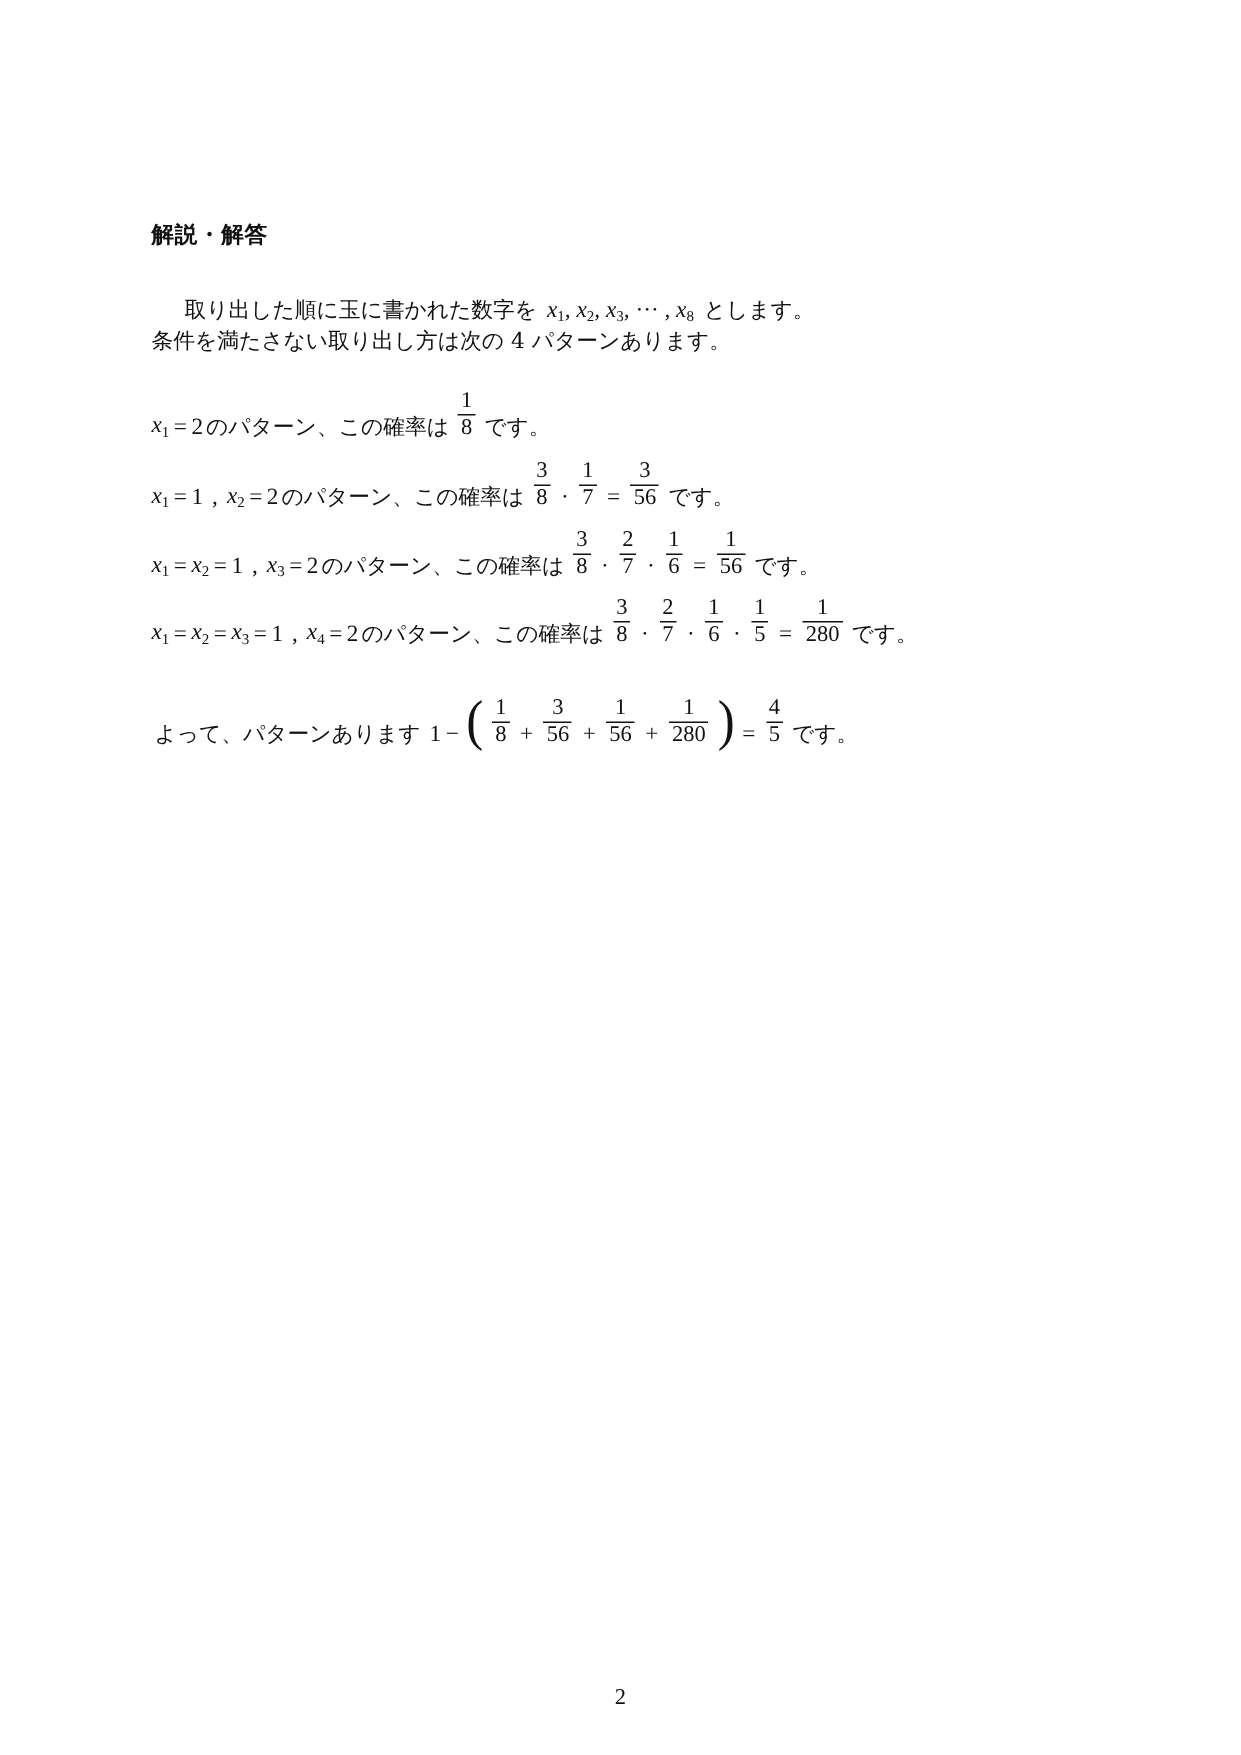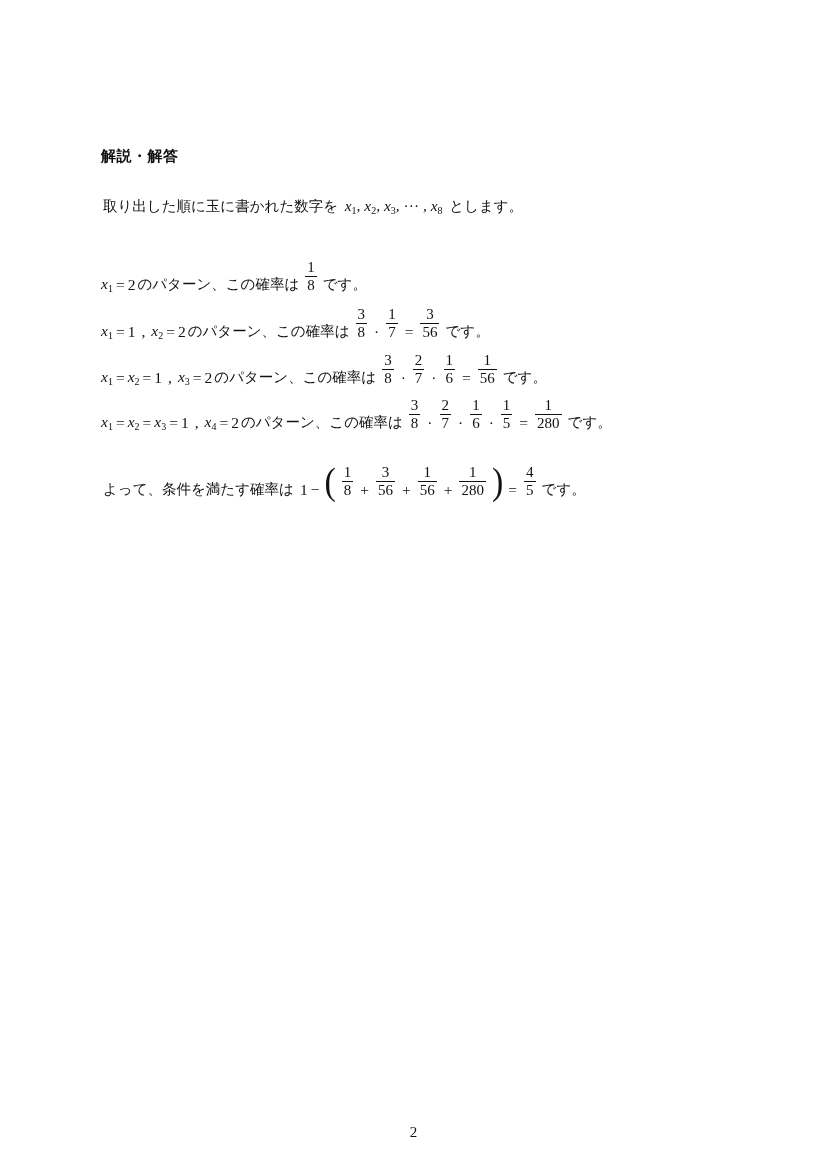--- a/index.html
+++ b/index.html
@@ -25,26 +25,27 @@
   .pagenum { position:absolute; left:0; width:827px; top:1124px; text-align:center;
              font-family:"Liberation Serif", serif; font-size:15px; }
 </style>
 </head>
 <body>
 
 <div class="page">
 
   <div class="heading">解説・解答</div>
 
-  <div class="para" style="top:197px;">
+  <div class="para" style="top:197px;margin-left:20px;">
     <span class="jp">取り出した順に玉に書かれた数字を</span>
     <span class="m">x<sub>1</sub>, x<sub>2</sub>, x<sub>3</sub>, <span style="font-style:normal">···</span> , x<sub>8</sub></span>
     <span class="jp">とします。</span>
   </div>
 
+  <div class="para" style="top:218px;">条件を満たさない取り出し方は次の 4 パターンあります。</div>
 
   <div class="line" style="top:250px;">
     <span class="m">x<sub>1</sub></span>
     <span class="op">=</span>
     <span class="n">2</span>
     <span class="jp">のパターン、この確率は</span>
     <span class="frac">
       <span class="num">1</span>
         <span class="bar"></span>
         <span class="den">8</span>
@@ -157,21 +158,21 @@
     <span class="op">=</span>
     <span class="frac">
         <span class="num">1</span>
         <span class="bar"></span>
         <span class="den">280</span>
       </span>
     <span class="jp">です。</span>
   </div>
 
   <div class="line" style="top:455px;">
-    <span class="jp">よって、条件を満たす確率は</span>
+    <span class="jp">よって、パターンあります</span>
     <span class="n" style="margin-left:4px;">1</span>
     <span class="op">−</span>
     <span class="paren">(</span>
     <span class="frac">
         <span class="num">1</span>
         <span class="bar"></span>
         <span class="den">8</span>
       </span>
     <span class="op">+</span>
     <span class="frac">

